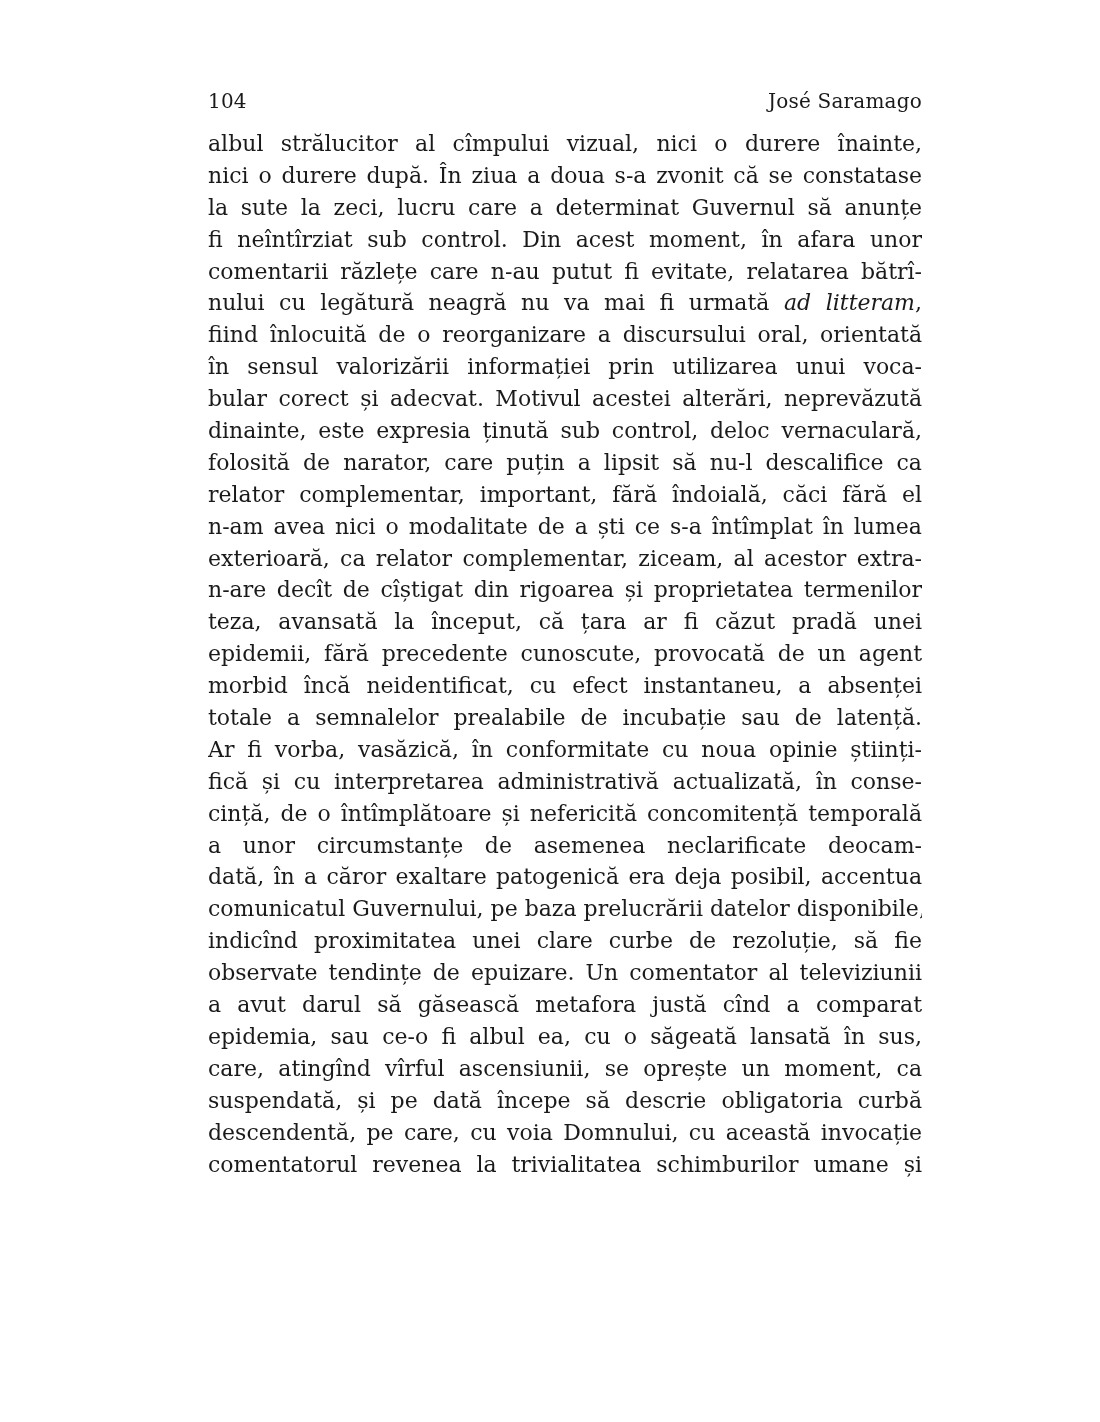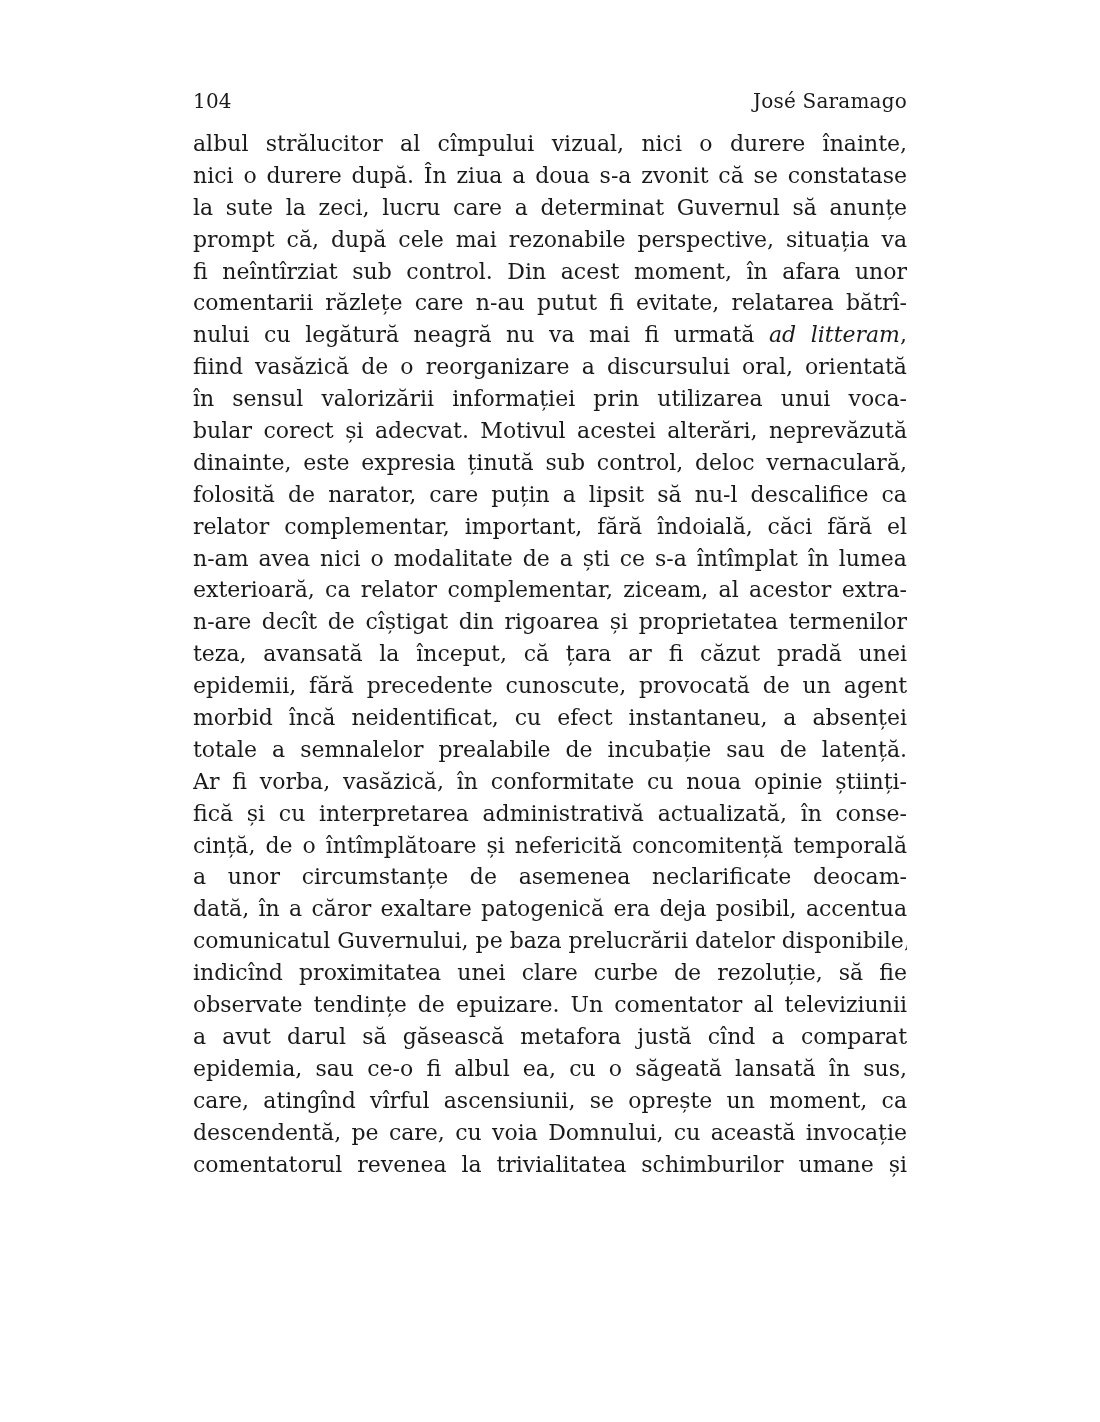--- a/index.html
+++ b/index.html
@@ -10,21 +10,21 @@
     body {
       width: 1100px;
       height: 1422px;
       position: relative;
       overflow: hidden;
       font-family: "DejaVu Serif", "Liberation Serif", serif;
       color: #1a1a1a;
     }
     .page {
       position: absolute;
-      left: 193px;
+      left: 208px;
       top: 86px;
       width: 714px;
     }
     .running-head {
       display: flex;
       justify-content: space-between;
       align-items: baseline;
       font-size: 20px;
       height: 30px;
       line-height: 30px;
@@ -56,25 +56,24 @@
 <div class="page">
   <div class="running-head">
     <span>104</span>
     <span>José Saramago</span>
   </div>
 
   <div class="body-text">
     <span class="line">albul strălucitor al cîmpului vizual, nici o durere înainte,</span>
     <span class="line">nici o durere după. În ziua a doua s-a zvonit că se constatase</span>
     <span class="line">la sute la zeci, lucru care a determinat Guvernul să anunțe</span>
-    <span class="line">prompt că, după cele mai rezonabile perspective, situația va</span>
     <span class="line">fi neîntîrziat sub control. Din acest moment, în afara unor</span>
     <span class="line">comentarii răzlețe care n-au putut fi evitate, relatarea bătrî-</span>
     <span class="line"><span>nului cu legătură neagră nu va mai fi urmată </span><em>ad litteram</em><span>,</span></span>
-    <span class="line">fiind vasăzică de o reorganizare a discursului oral, orientată</span>
+    <span class="line">fiind înlocuită de o reorganizare a discursului oral, orientată</span>
     <span class="line">în sensul valorizării informației prin utilizarea unui voca-</span>
     <span class="line">bular corect și adecvat. Motivul acestei alterări, neprevăzută</span>
     <span class="line">dinainte, este expresia ținută sub control, deloc vernaculară,</span>
     <span class="line">folosită de narator, care puțin a lipsit să nu-l descalifice ca</span>
     <span class="line">relator complementar, important, fără îndoială, căci fără el</span>
     <span class="line">n-am avea nici o modalitate de a ști ce s-a întîmplat în lumea</span>
     <span class="line">exterioară, ca relator complementar, ziceam, al acestor extra-</span>
     <span class="line">n-are decît de cîștigat din rigoarea și proprietatea termenilor</span>
     <span class="line">teza, avansată la început, că țara ar fi căzut pradă unei</span>
     <span class="line">epidemii, fără precedente cunoscute, provocată de un agent</span>
@@ -84,16 +83,17 @@
     <span class="line">fică și cu interpretarea administrativă actualizată, în conse-</span>
     <span class="line">cință, de o întîmplătoare și nefericită concomitență temporală</span>
     <span class="line">a unor circumstanțe de asemenea neclarificate deocam-</span>
     <span class="line">dată, în a căror exaltare patogenică era deja posibil, accentua</span>
     <span class="line">comunicatul Guvernului, pe baza prelucrării datelor disponibile,</span>
     <span class="line">indicînd proximitatea unei clare curbe de rezoluție, să fie</span>
     <span class="line">observate tendințe de epuizare. Un comentator al televiziunii</span>
     <span class="line">a avut darul să găsească metafora justă cînd a comparat</span>
     <span class="line">epidemia, sau ce-o fi albul ea, cu o săgeată lansată în sus,</span>
     <span class="line">care, atingînd vîrful ascensiunii, se oprește un moment, ca</span>
+    <span class="line">suspendată, și pe dată începe să descrie obligatoria curbă</span>
     <span class="line">descendentă, pe care, cu voia Domnului, cu această invocație</span>
     <span class="line last">comentatorul revenea la trivialitatea schimburilor umane și</span>
   </div>
 </div>
 
 </body></html>

